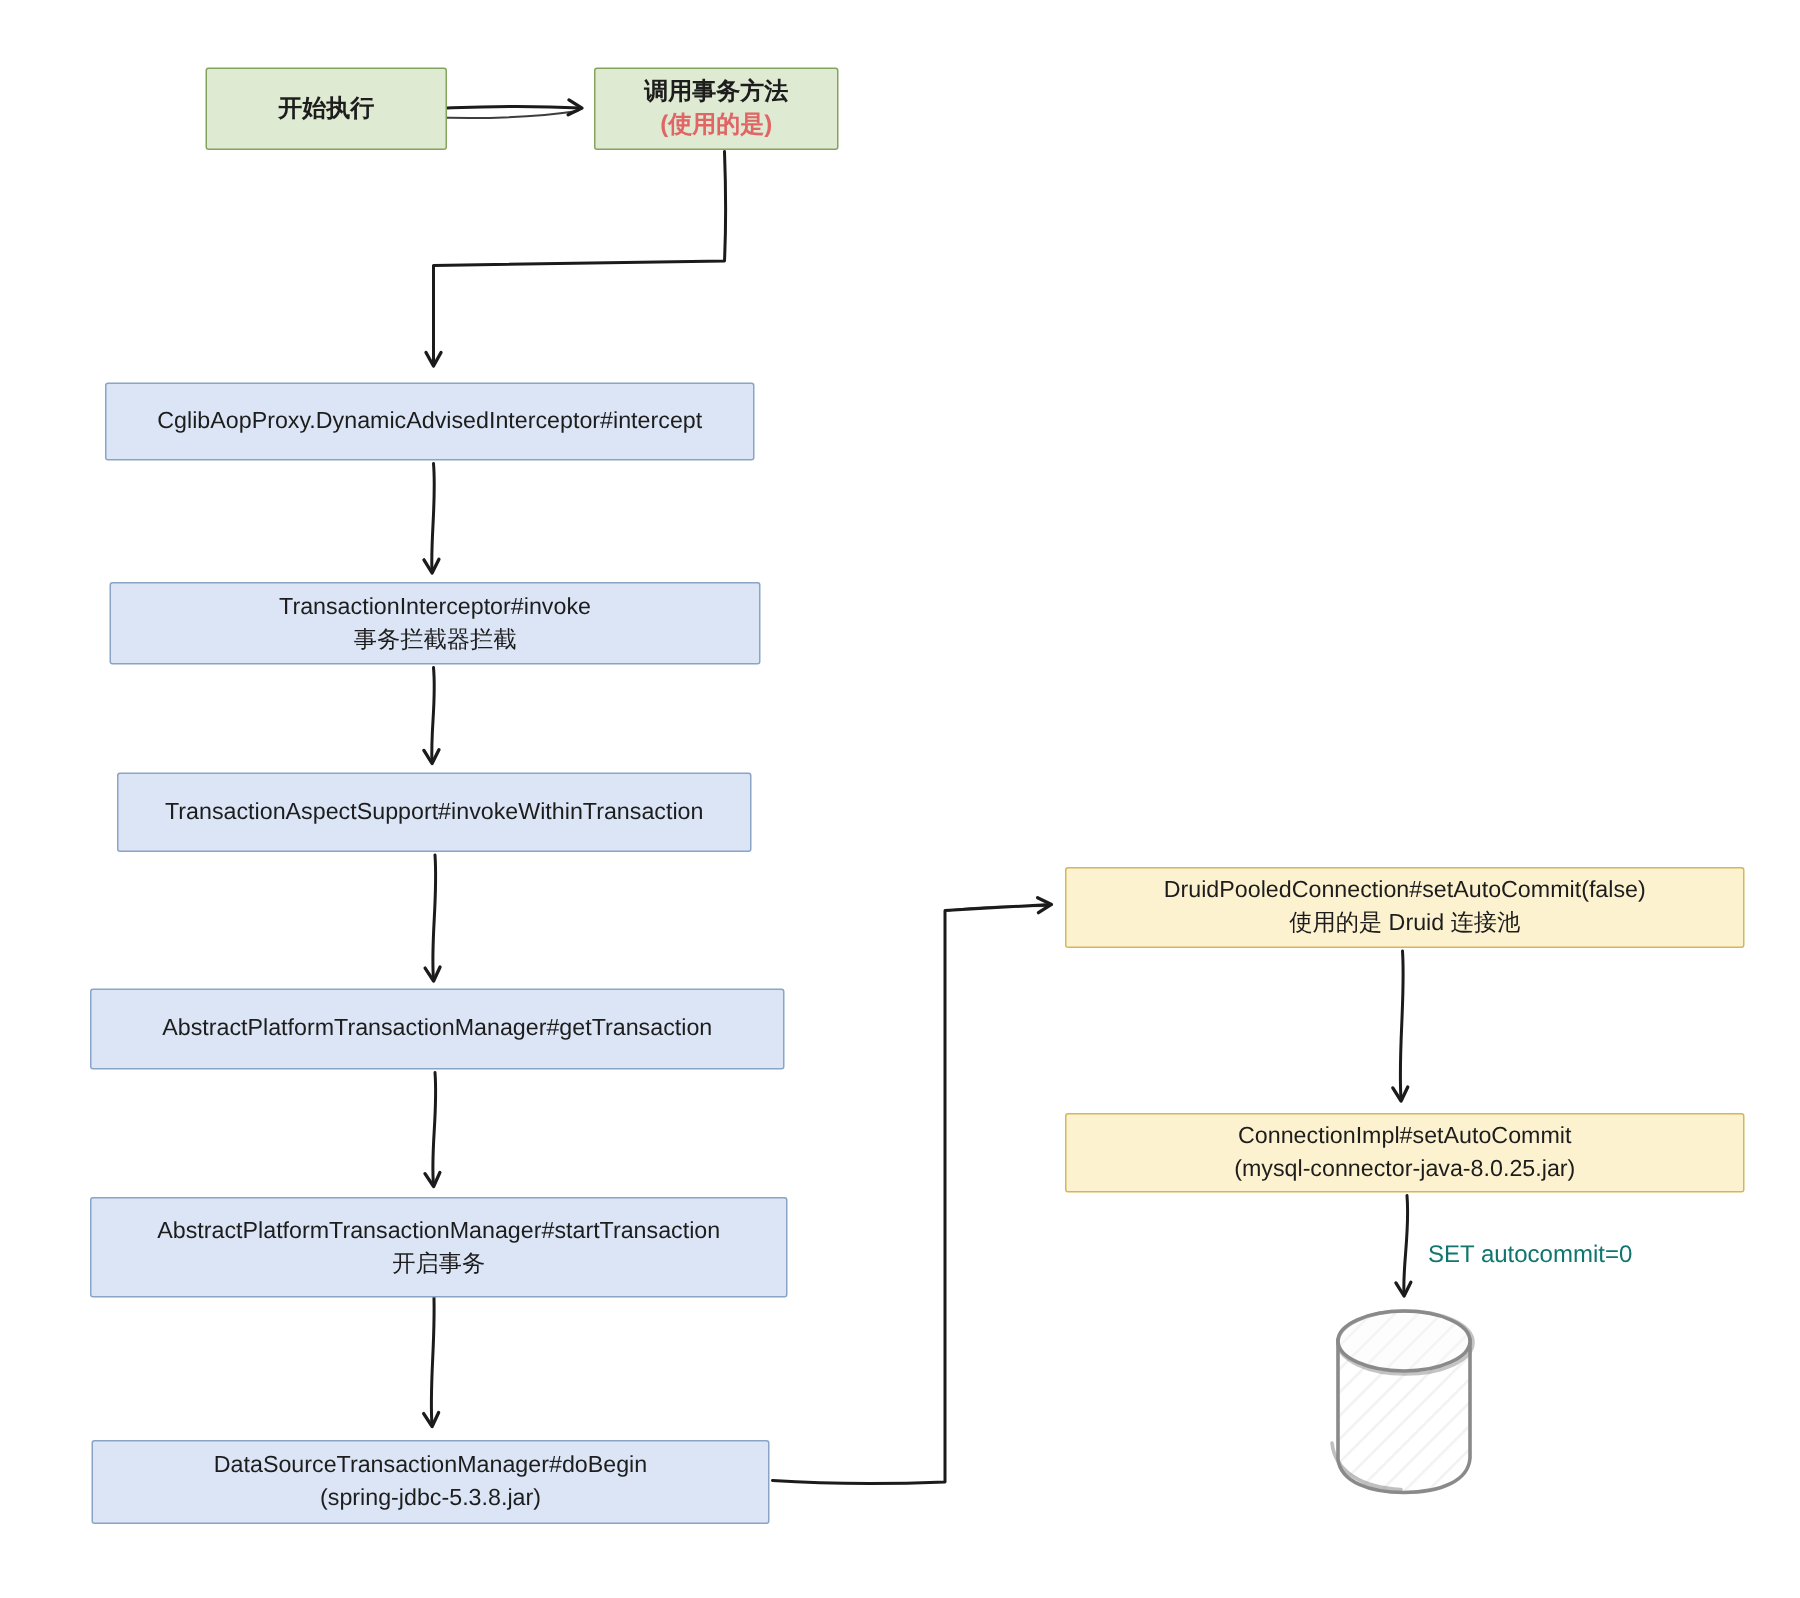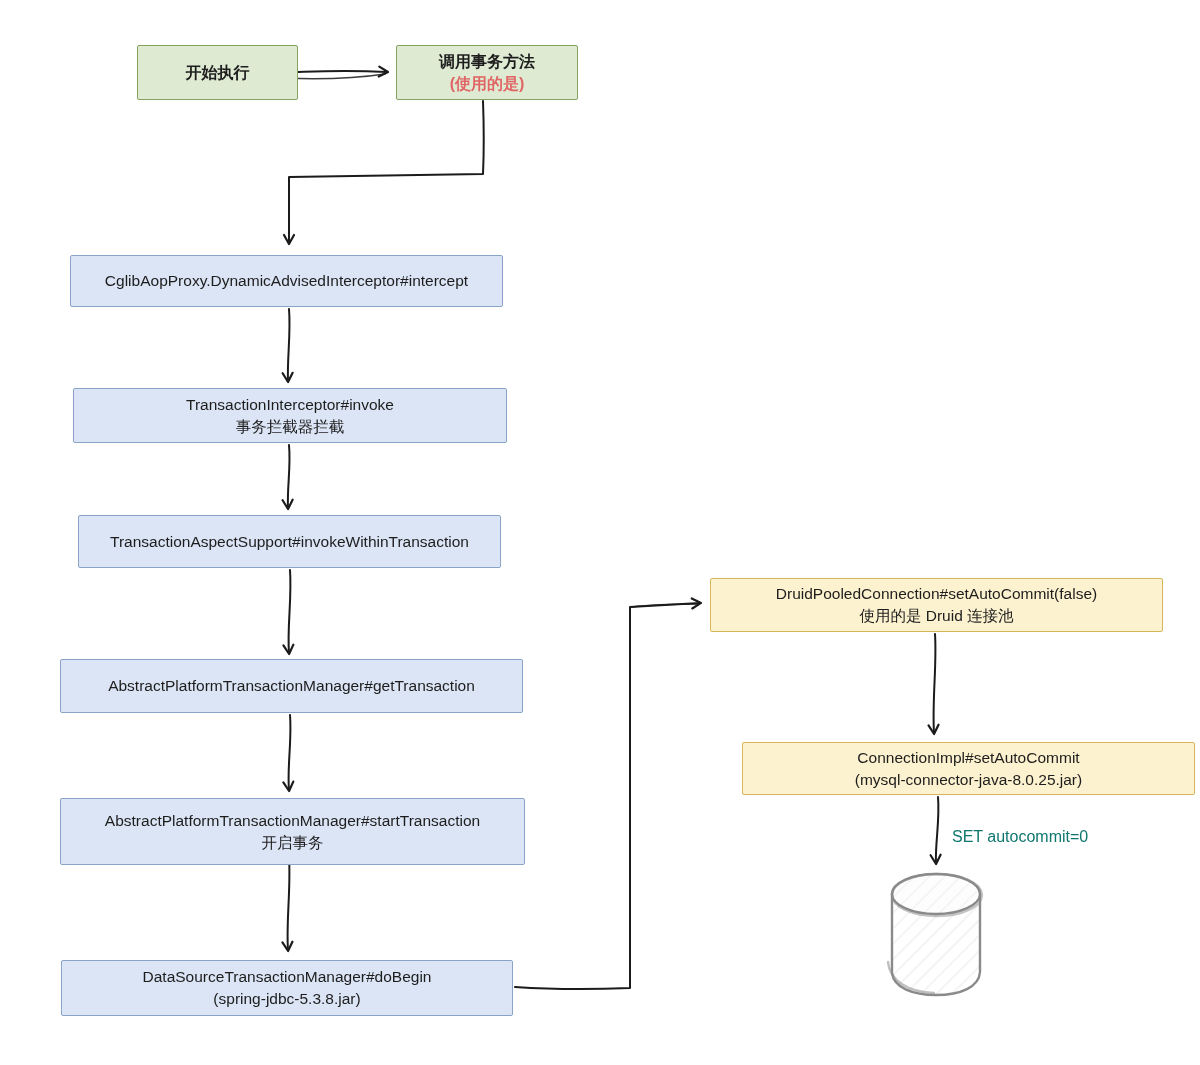--- a/index.html
+++ b/index.html
@@ -116,21 +116,21 @@
       <ellipse class="db-stroke" cx="937" cy="895" rx="45" ry="21" opacity="0.5"></ellipse>
       <path class="db-stroke" opacity="0.55" d="M888,962 C890,981 908,992 934,993"></path>
     </g>
   </svg>
 
   <div class="node green" style="left:97px; top:45px; width:161px; height:55px;margin-left:40px;">
     <div class="label">开始执行</div>
 
   </div>
 
-  <div class="node green" style="left:396px; top:45px; width:182px; height:55px;">
+  <div class="node green" style="left:396px; top:45px; width:163px; height:55px;">
     <div class="label">调用事务方法</div>
     <div class="sub red">(使用的是)</div>
   </div>
 
   <div class="node blue" style="left:70px; top:255px; width:433px; height:52px;">
     <div class="label">CglibAopProxy.DynamicAdvisedInterceptor#intercept</div>
 
   </div>
 
   <div class="node blue" style="left:73px; top:388px; width:434px; height:55px;justify-content:center;">
@@ -156,20 +156,20 @@
   <div class="node blue" style="left:61px; top:960px; width:452px; height:56px;">
     <div class="label">DataSourceTransactionManager#doBegin</div>
     <div class="sub">(spring-jdbc-5.3.8.jar)</div>
   </div>
 
   <div class="node yellow" style="left:710px; top:578px; width:453px; height:54px;">
     <div class="label">DruidPooledConnection#setAutoCommit(false)</div>
     <div class="sub">使用的是 Druid 连接池</div>
   </div>
 
-  <div class="node yellow" style="left:710px; top:742px; width:453px; height:53px;margin-left:32px;">
+  <div class="node yellow" style="left:710px; top:742px; width:453px; height:53px;">
     <div class="label">ConnectionImpl#setAutoCommit</div>
     <div class="sub">(mysql-connector-java-8.0.25.jar)</div>
   </div>
 
   <div class="sql-label">SET autocommit=0</div>
 
 </div>
 
 </body></html>

